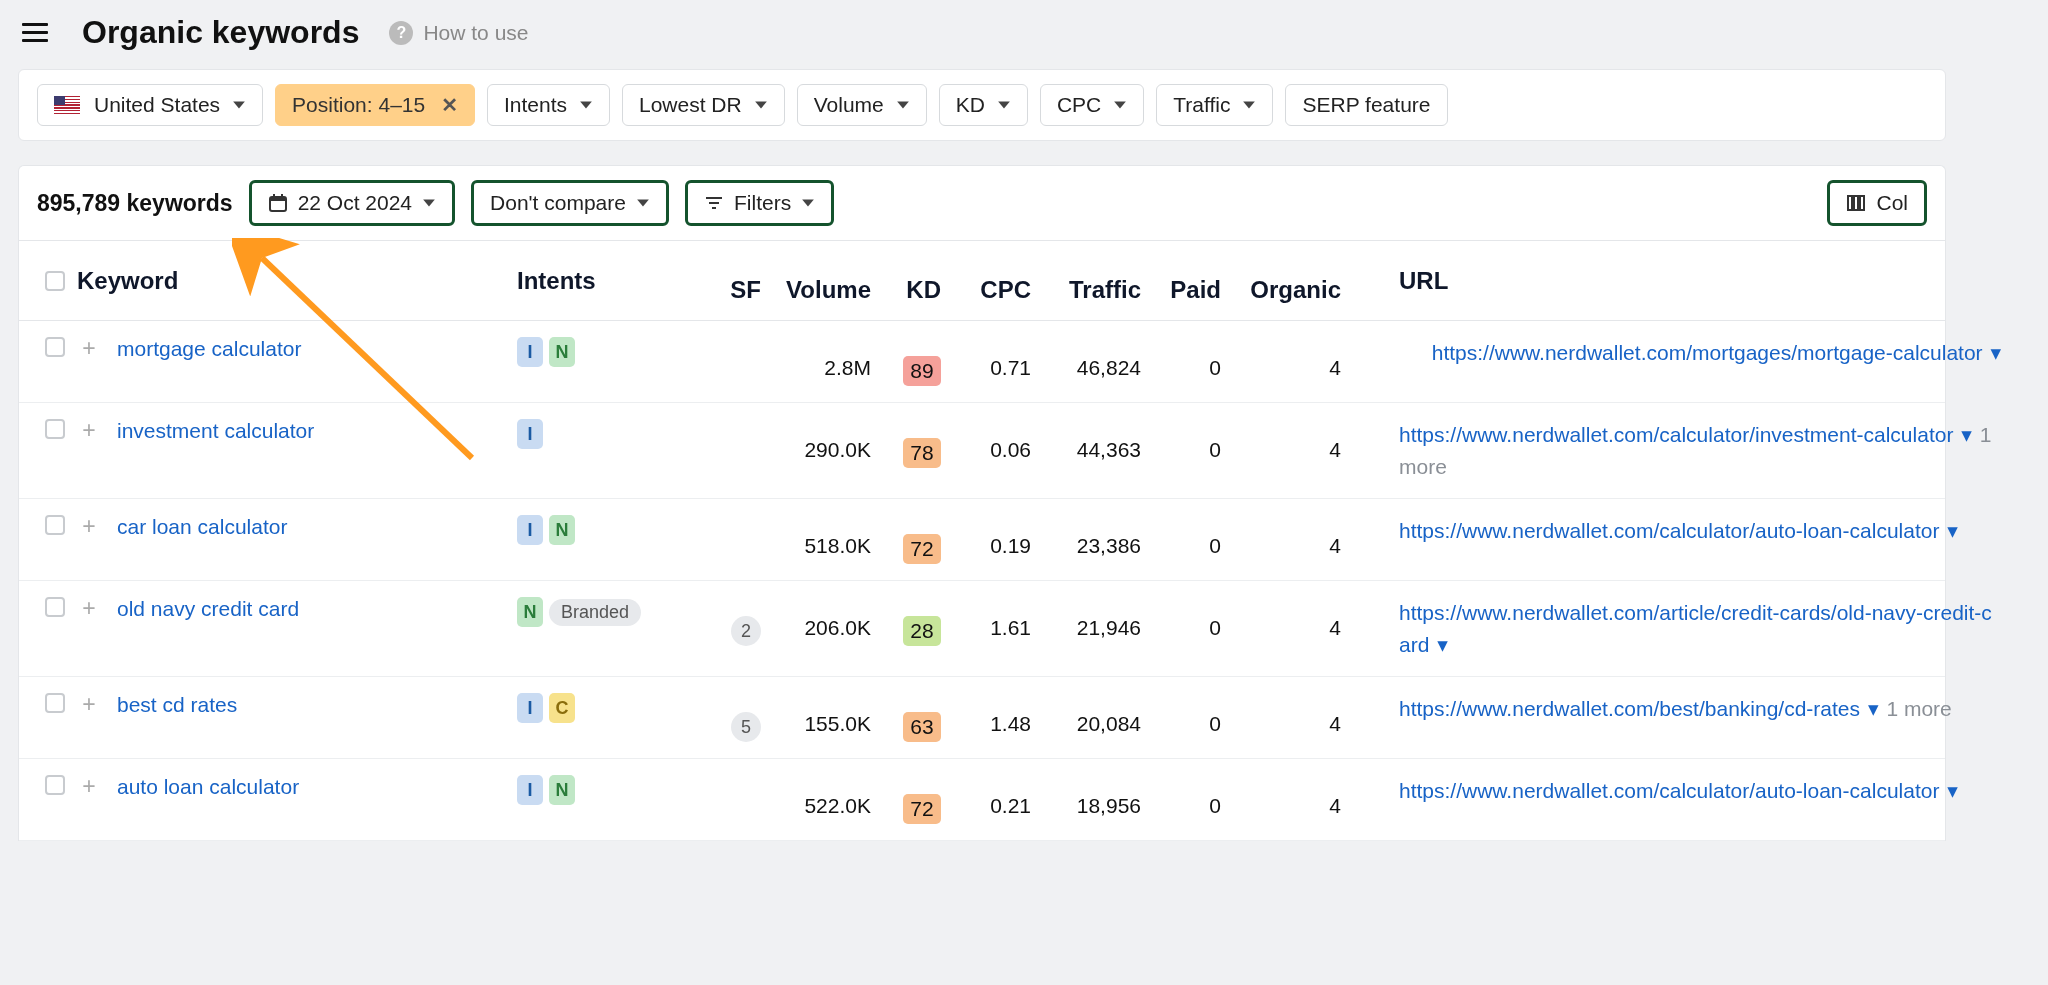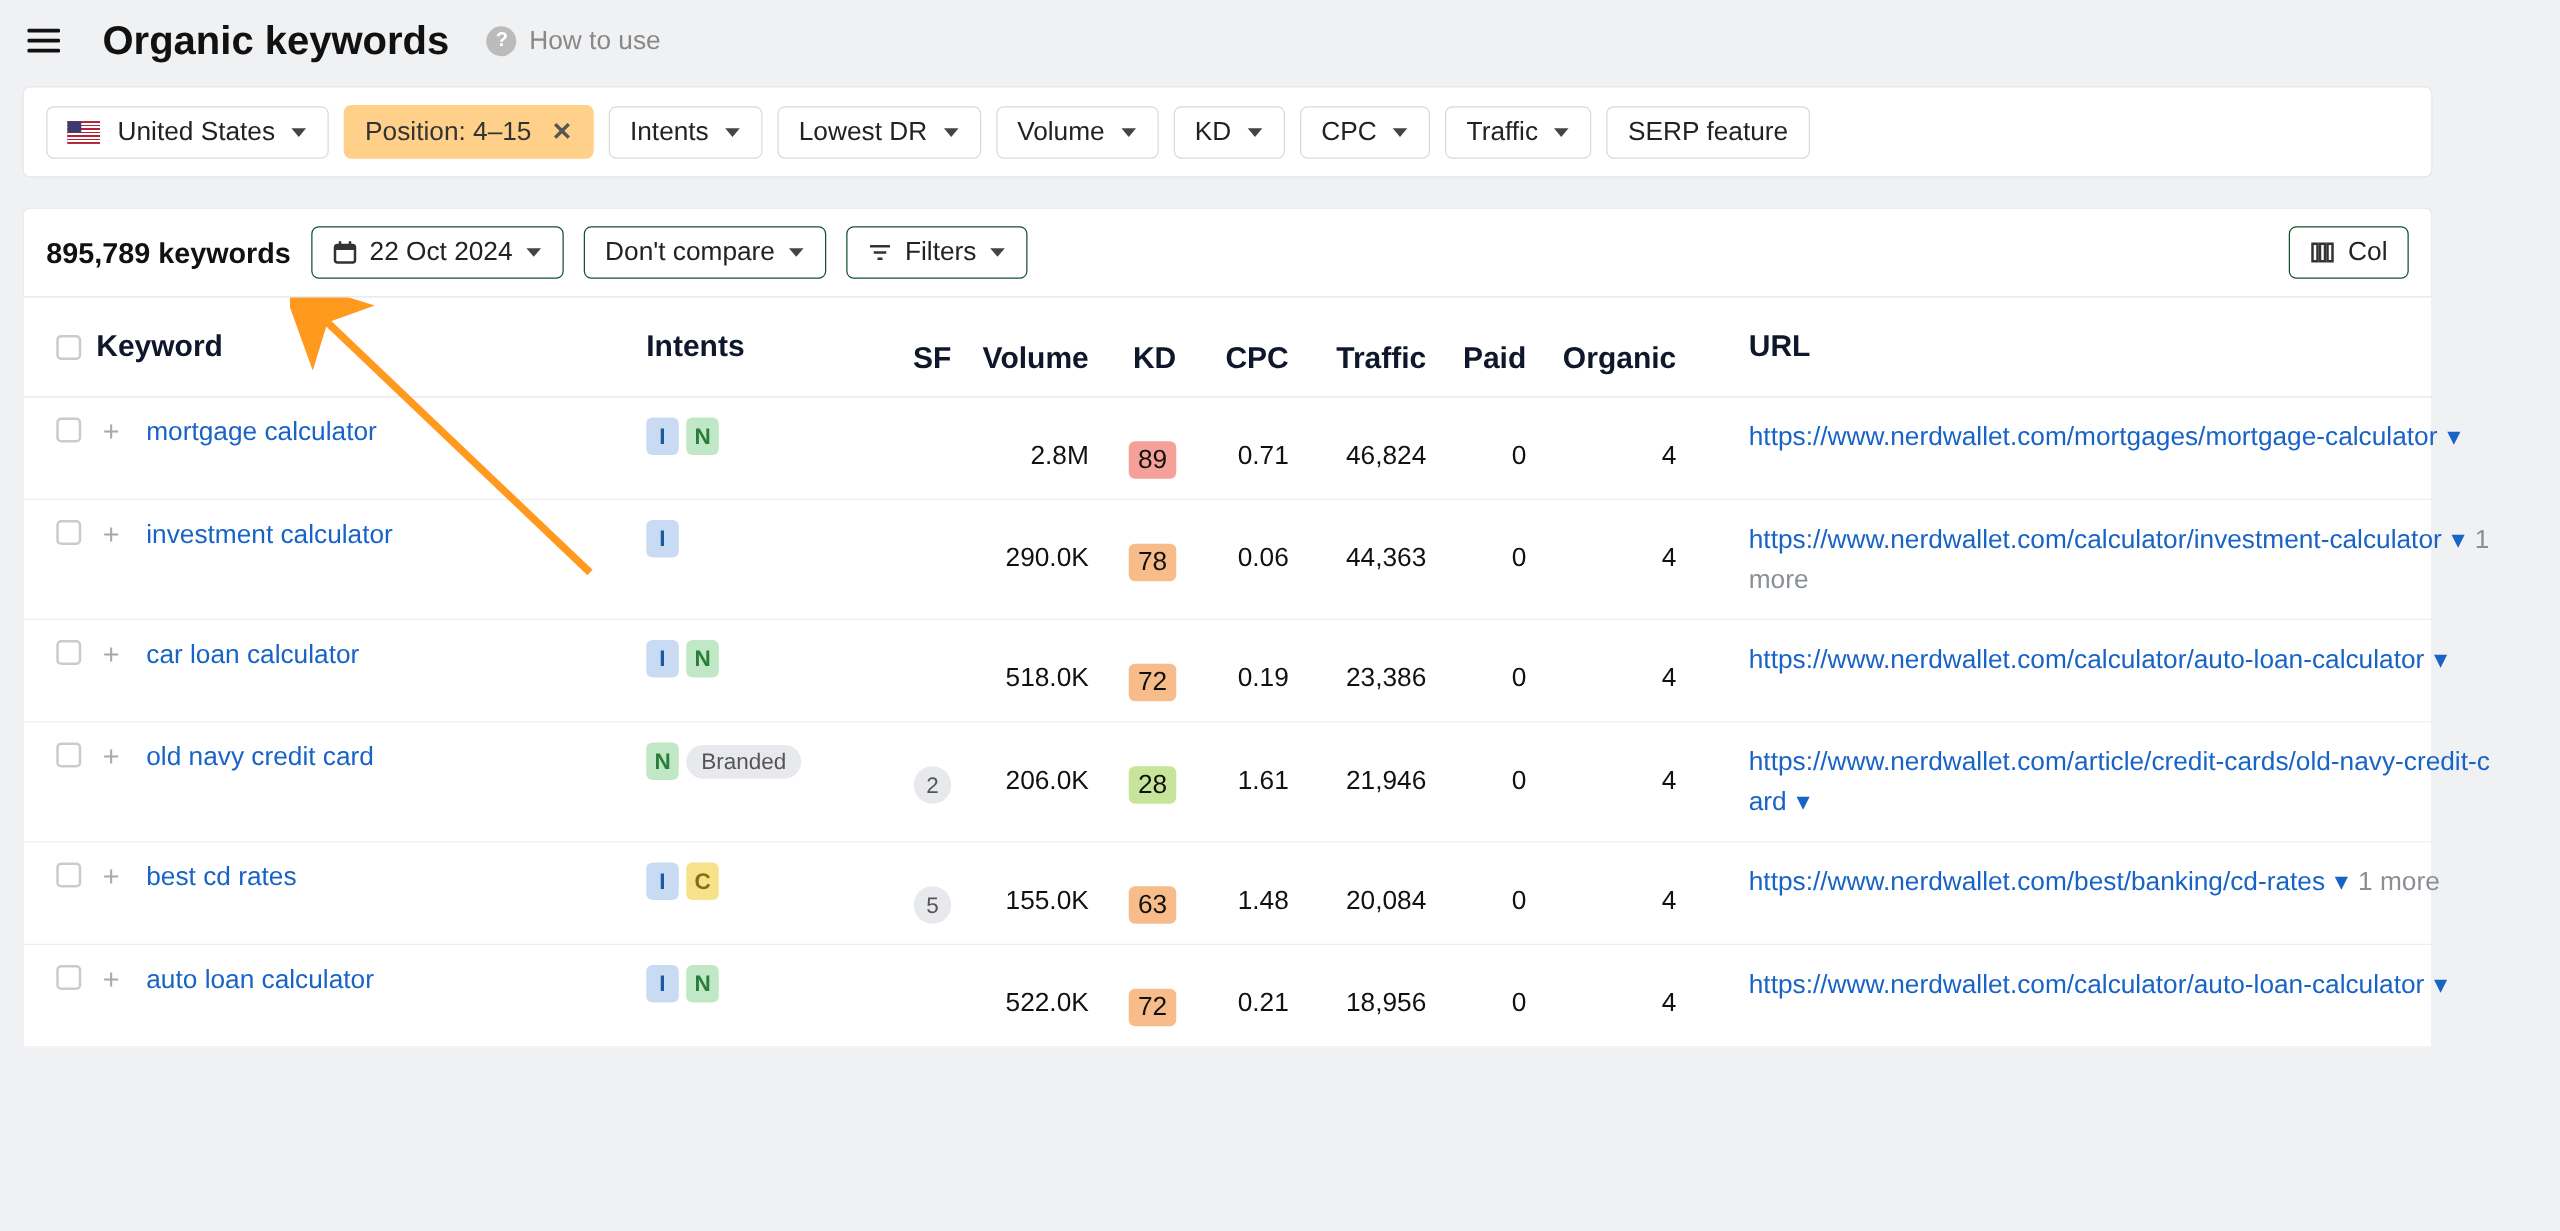--- a/index.html
+++ b/index.html
@@ -24,21 +24,21 @@
 .pill .x { margin-left: 6px; font-size: 20px; color: #555; font-weight: 600; }
 .flag { display: inline-block; width: 26px; height: 18px; background: linear-gradient(#b22234, #b22234); position: relative; margin-right: 4px; }
 .flag::before { content: ""; position: absolute; inset: 0; background: repeating-linear-gradient(#b22234 0 1.4px, #fff 1.4px 2.8px); }
 .flag::after { content: ""; position: absolute; top:0; left:0; width: 11px; height: 9px; background: #3c3b6e; }
 .caret svg { width: 14px; height: 14px; display: block; }
 
 
 .toolbar-wrap { margin: 24px 18px 0 18px; background: #fff; border: 1px solid #e4e6e9; border-radius: 6px 6px 0 0; border-bottom: none; }
 .toolbar { display: flex; align-items: center; padding: 14px 18px; gap: 16px; }
 .kw-count { font-size: 23px; font-weight: 700; color: #111; text-align: center; }
-.btn { display: inline-flex; align-items: center; gap: 10px; border: 1px solid #14532d; border-radius: 6px; background: #fff; padding: 8px 16px; font-size: 21px; color: #222; cursor: pointer; white-space: nowrap; }
+.btn { display: inline-flex; align-items: center; gap: 10px; border: 3px solid #14532d; border-radius: 6px; background: #fff; padding: 8px 16px; font-size: 21px; color: #222; cursor: pointer; white-space: nowrap; }
 .btn .icon { display: inline-flex; }
 .spacer { flex: 1; }
 .cal-icon svg, .filter-icon svg, .cols-icon svg { width: 20px; height: 20px; display: block; }
 
 
 .table { background: #fff; border-left: 1px solid #e4e6e9; border-right: 1px solid #e4e6e9; margin: 0 18px; }
 .thead { display: grid; grid-template-columns: 50px 40px 400px 200px 60px 110px 70px 90px 110px 80px 120px 660px; align-items: center; padding: 12px 0 12px 0; border-bottom: 1px solid #e4e6e9; }
 .th { font-weight: 700; font-size: 24px; color: #0f172a; padding: 4px 8px; }
 .tr { display: grid; grid-template-columns: 50px 40px 400px 200px 60px 110px 70px 90px 110px 80px 120px 660px; align-items: flex-start; padding: 14px 0; border-bottom: 1px solid #eceef0; }
 .td { padding: 2px 8px; font-size: 21px; }
@@ -234,21 +234,21 @@
                 <span class="ib N">N</span>
               </div>
             </div>
             <div class="td right"></div>
             <div class="td right">2.8M</div>
             <div class="td right"><span class="kd" style="background: rgb(245, 161, 154);">89</span></div>
             <div class="td right">0.71</div>
             <div class="td right">46,824</div>
             <div class="td right">0</div>
             <div class="td right">4</div>
-            <div class="td url" style="padding-left: 50px;"><span>https://www.nerdwallet.com/mortgages/mortgage-calculator</span><span class="drop"> ▾</span></div>
+            <div class="td url" style="padding-left: 50px; text-align: right;"><span>https://www.nerdwallet.com/mortgages/mortgage-calculator</span><span class="drop"> ▾</span></div>
           </div>
           <div class="tr">
             <div class="td">
               <div class="chk"></div>
             </div>
             <div class="td plus">+</div>
             <div class="td"><span class="kw-link">investment calculator</span></div>
             <div class="td">
               <div class="intent-badges">
                 <span class="ib I">I</span>

